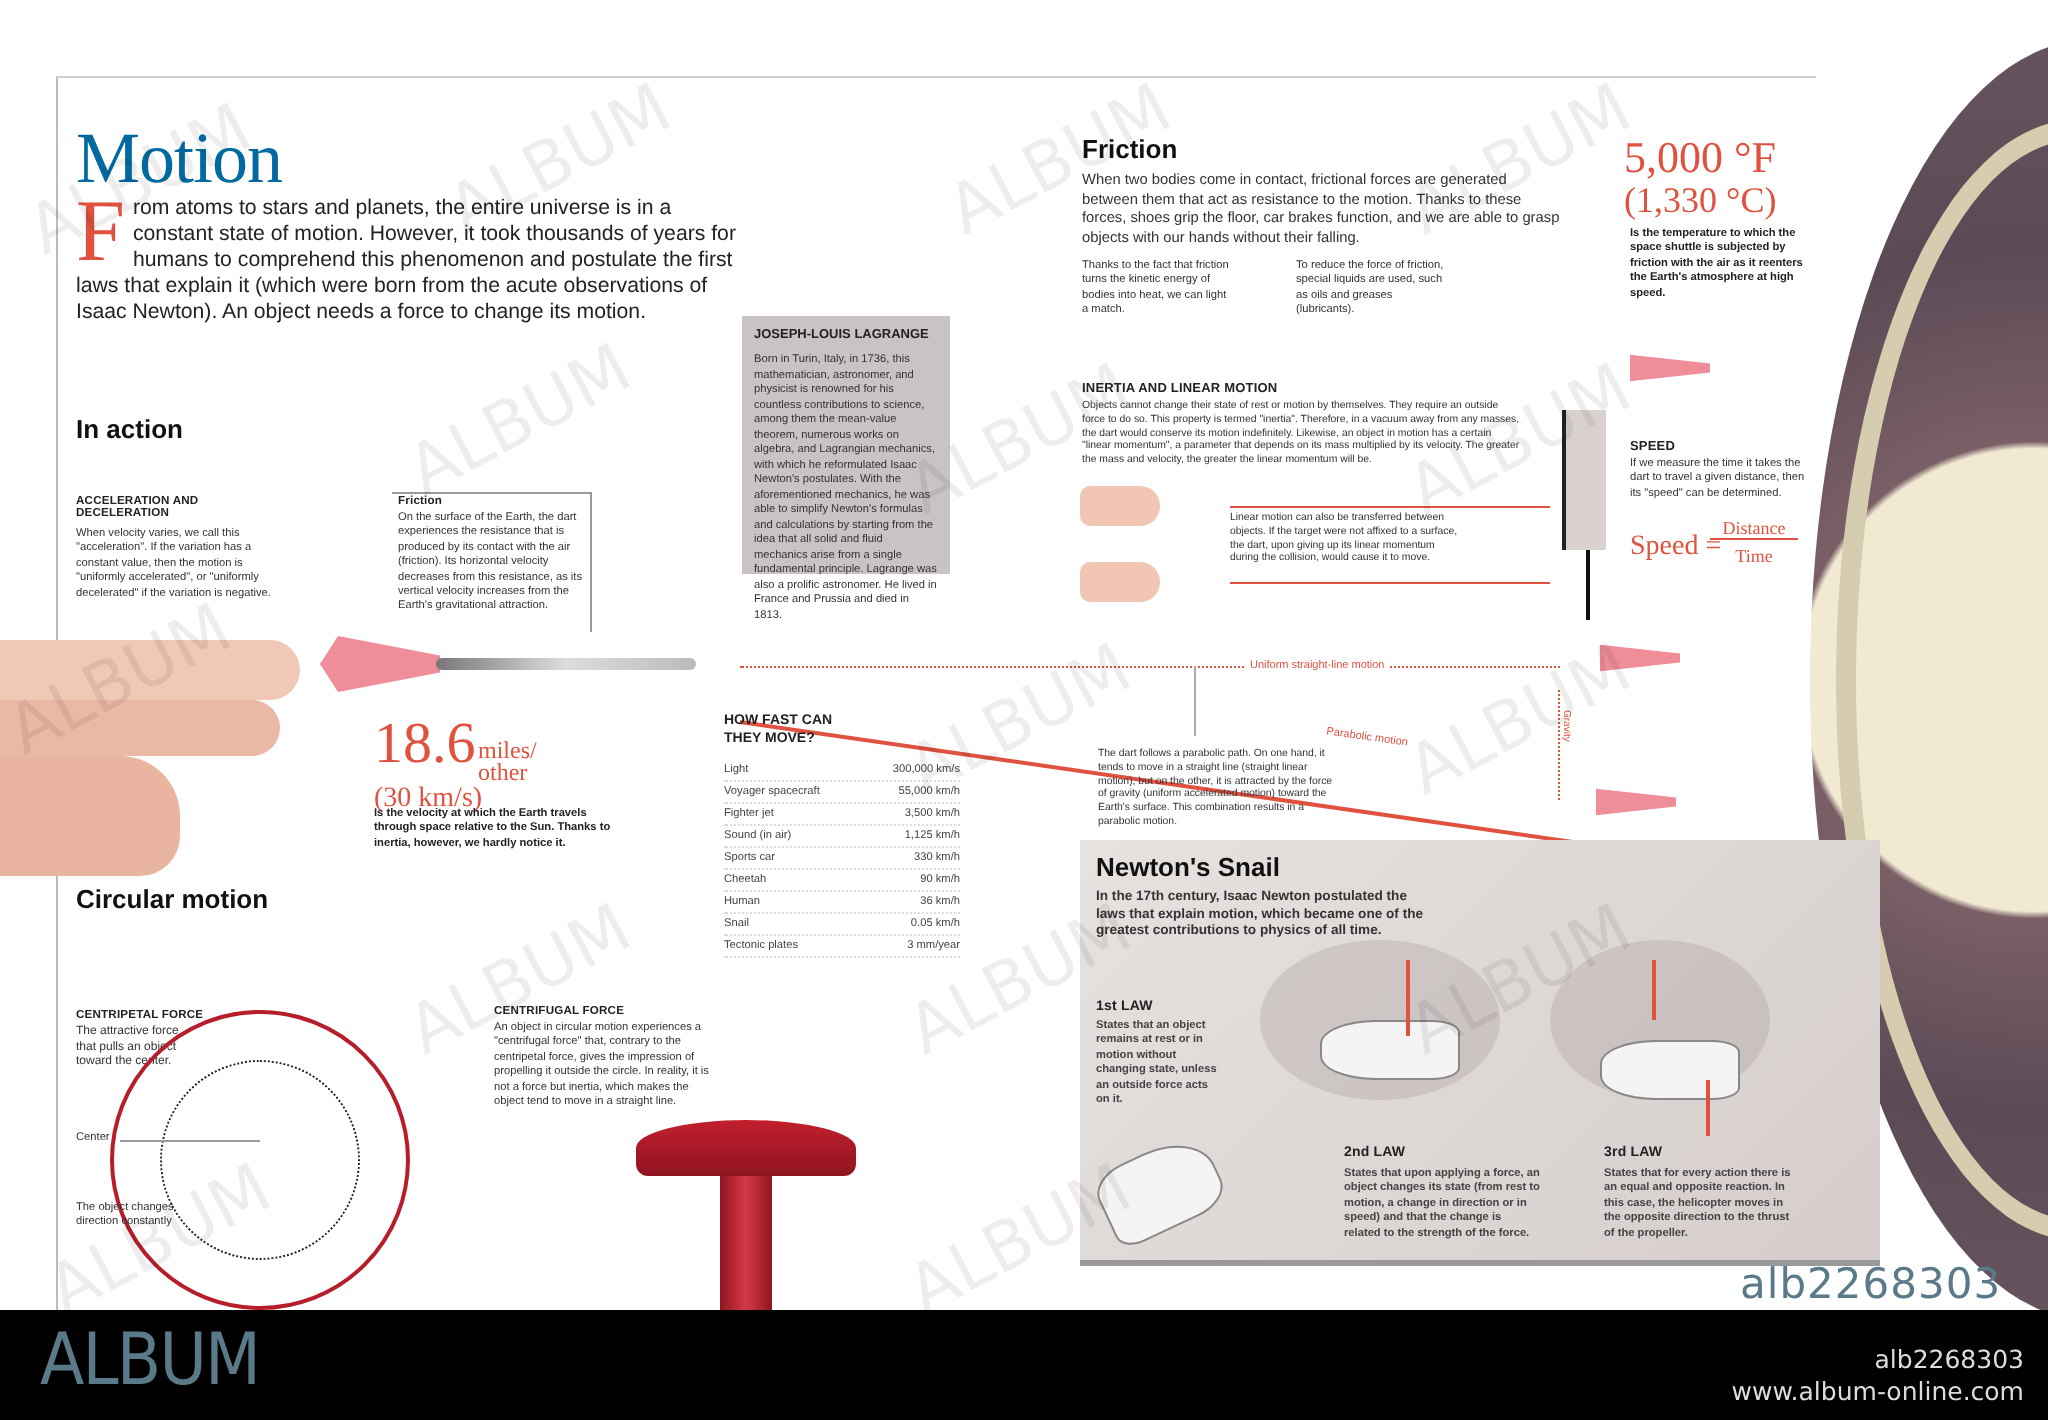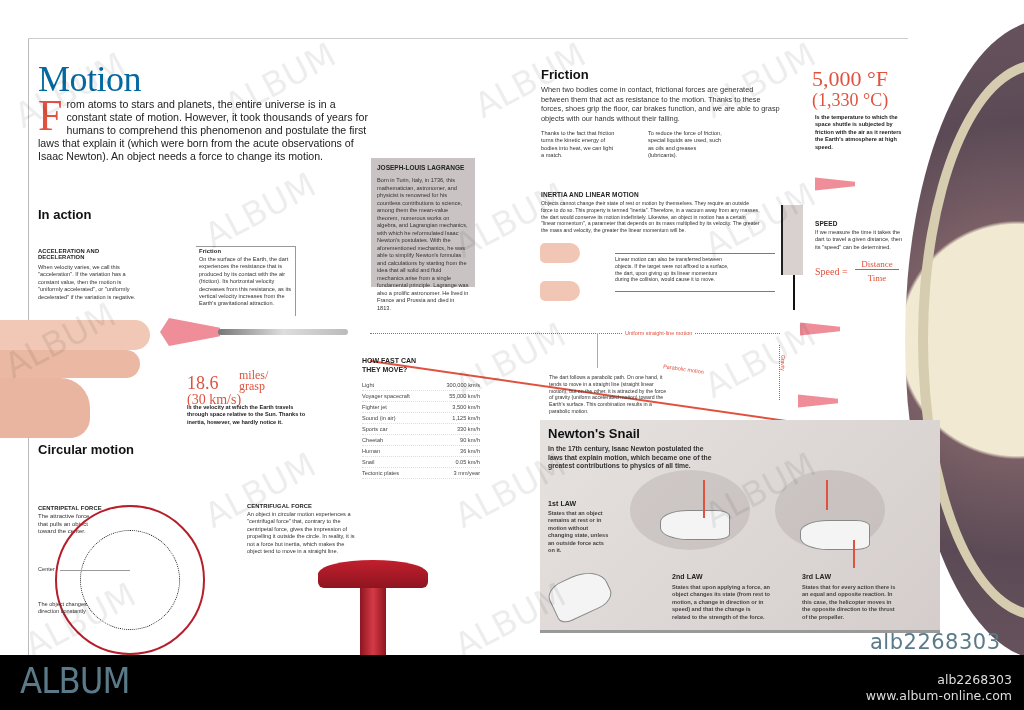--- a/index.html
+++ b/index.html
@@ -98,21 +98,21 @@
   <div class="abs" style="left:540px;top:243px;width:40px;height:20px;background:#f2c6b4;border-radius:10px 20px 20px 10px;"></div>
   <div class="abs" style="left:540px;top:281px;width:40px;height:20px;background:#f2c6b4;border-radius:10px 20px 20px 10px;"></div>
   <div class="abs" style="left:615px;top:253px;width:160px;height:0;border-top:1px solid #e0523f;"></div>
   <div class="abs" style="left:615px;top:291px;width:160px;height:0;border-top:1px solid #e0523f;"></div>
   <div class="abs" style="left:781px;top:205px;width:22px;height:70px;background:#d8d1cf;border-left:2px solid #222;"></div>
   <div class="abs" style="left:793px;top:275px;width:2px;height:35px;background:#111;"></div>
   <div class="abs body-xs" style="left:615px;top:256px;width:115px;font-size:5.2px;line-height:6.8px;">Linear motion can also be transferred between objects. If the target were not affixed to a surface, the dart, upon giving up its linear momentum during the collision, would cause it to move.</div>
 
   <div class="abs label-caps" style="left:815px;top:220px;font-size:6.5px;">SPEED</div>
   <div class="abs body-xs" style="left:815px;top:229px;width:90px;">If we measure the time it takes the dart to travel a given distance, then its "speed" can be determined.</div>
-  <div class="abs red-big" style="left:815px;top:266px;font-size:10px;">Speed =</div>
+  <div class="abs red-big" style="left:815px;top:266px;font-size:14px;">Speed =</div>
   <div class="abs red-big" style="left:855px;top:259px;font-size:9px;width:44px;text-align:center;border-bottom:1px solid #e0523f;">Distance</div>
   <div class="abs red-big" style="left:855px;top:273px;font-size:9px;width:44px;text-align:center;">Time</div>
 
   <div class="abs hand">
     <div style="position:absolute;left:0;top:10px;width:150px;height:30px;background:#f0c8b5;border-radius:0 18px 18px 0;"></div>
     <div style="position:absolute;left:0;top:40px;width:140px;height:28px;background:#eab8a3;border-radius:0 16px 16px 0;"></div>
     <div style="position:absolute;left:0;top:68px;width:90px;height:60px;background:#e9b4a0;border-radius:0 30px 20px 0;"></div>
   </div>
   <div class="abs dart-main">
     <div style="position:absolute;left:0;top:0;width:60px;height:28px;background:#ef8d98;clip-path:polygon(15% 0,100% 35%,100% 65%,15% 100%,0 50%);"></div>
@@ -125,22 +125,22 @@
   <div class="abs" style="left:663px;top:366px;font-size:5.5px;color:#e0523f;transform:rotate(8deg);">Parabolic motion</div>
   <div class="abs" style="left:779px;top:345px;height:55px;border-left:1.5px dotted #e0523f;"></div>
   <div class="abs" style="left:780px;top:355px;font-size:5px;color:#e0523f;writing-mode:vertical-rl;">Gravity</div>
   <div class="abs" style="left:597px;top:333px;height:35px;border-left:1px solid #aaa;"></div>
   <div class="abs body-xs" style="left:549px;top:374px;width:118px;font-size:5.2px;line-height:6.8px;">The dart follows a parabolic path. On one hand, it tends to move in a straight line (straight linear motion), but on the other, it is attracted by the force of gravity (uniform accelerated motion) toward the Earth's surface. This combination results in a parabolic motion.</div>
 
   <div class="abs" style="left:815px;top:173px;width:40px;height:22px;background:#ef8d98;clip-path:polygon(0 20%,100% 40%,100% 60%,0 80%);"></div>
   <div class="abs" style="left:800px;top:318px;width:40px;height:22px;background:#ef8d98;clip-path:polygon(0 20%,100% 40%,100% 60%,0 80%);"></div>
   <div class="abs" style="left:798px;top:390px;width:40px;height:22px;background:#ef8d98;clip-path:polygon(0 20%,100% 40%,100% 60%,0 80%);"></div>
 
-  <div class="abs red-big" style="left:187px;top:370px;font-size:18px;line-height:26px;">18.6</div>
-  <div class="abs red-big" style="left:239px;top:370px;font-size:12px;line-height:11px;width:40px;">miles/ grasp</div>
+  <div class="abs red-big" style="left:187px;top:359px;font-size:29px;line-height:26px;">18.6</div>
+  <div class="abs red-big" style="left:239px;top:370px;font-size:12px;line-height:11px;width:40px;">miles/ other</div>
   <div class="abs red-big" style="left:187px;top:393px;font-size:14px;line-height:14px;">(30 km/s)</div>
   <div class="abs body-xs" style="left:187px;top:404px;width:120px;font-weight:bold;color:#222;">Is the velocity at which the Earth travels through space relative to the Sun. Thanks to inertia, however, we hardly notice it.</div>
 
   <div class="abs speed-table">
     <div class="h" style="width:70px;">HOW FAST CAN THEY MOVE?</div>
     <div class="speed-row">
         <span>Light</span>
         <span>300,000 km/s</span>
       </div>
     <div class="speed-row">

